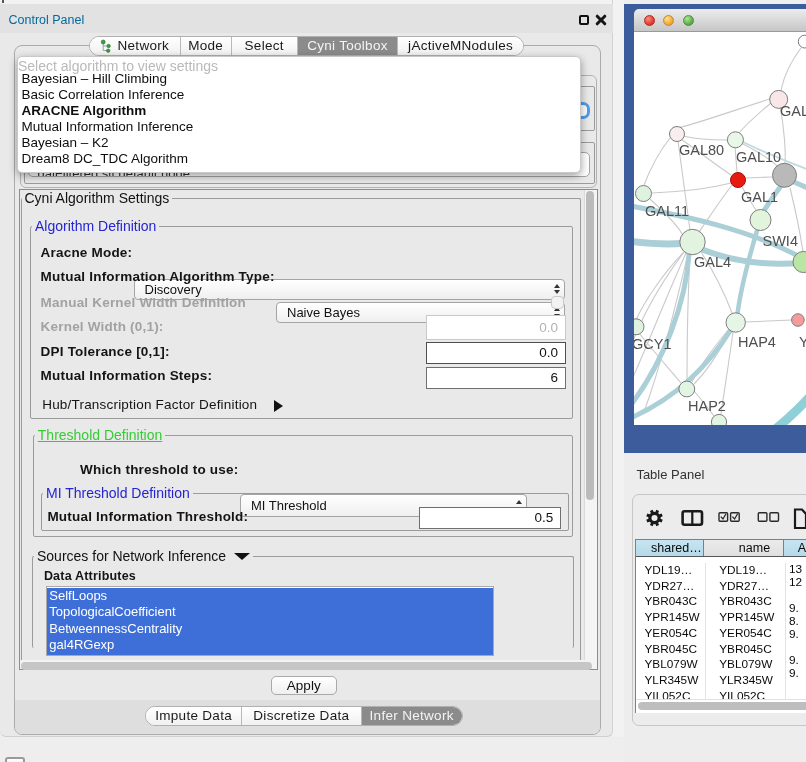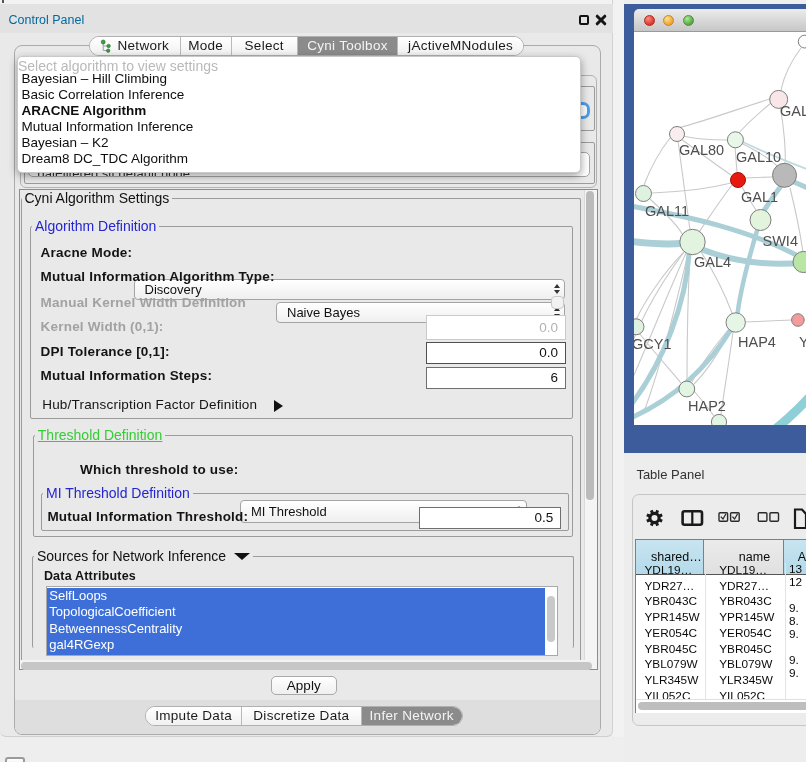--- a/index.html
+++ b/index.html
@@ -118,35 +118,35 @@
     <div class="fld" style="left:405.5px; top:152px; width:140.5px; height:21.6px; border:1.5px solid #4F4F4F;">0.0</div>
     <div class="lbl" style="left:20.6px; top:179.3px;">Mutual Information Steps:</div>
     <div class="fld" style="left:405.5px; top:177px; width:140.5px; height:21.7px; border:1.5px solid #6F6F6F;">6</div>
     <div class="lbl plain" style="left:22.2px; top:208.2px;">Hub/Transcription Factor Definition</div>
     <div class="abs" style="left:254px; top:210px; width:0; height:0; border-top:6.5px solid transparent; border-bottom:6.5px solid transparent; border-left:9px solid #111;"></div>
 
     <div class="grp" style="left:12.8px; top:244.7px; width:540.7px; height:102.3px;">
       <span class="gt green">Threshold Definition</span>
     </div>
     <div class="lbl" style="left:60px; top:272.8px;">Which threshold to use:</div>
-    <div class="combo" style="left:220px; top:274px; width:287px; height:22.9px;">MI Threshold<span class="arr">
+    <div class="combo" style="left:220px; top:268px; width:287px; height:22.9px;">MI Threshold<span class="arr">
           <span class="up"></span>
           <span class="dn"></span>
         </span></div>
     <div class="grp" style="left:21px; top:303.1px; width:527.6px; height:37.5px;">
       <span class="gt blue">MI Threshold Definition</span>
     </div>
     <div class="lbl" style="left:27.4px; top:320.3px;">Mutual Information Threshold:</div>
     <div class="fld" style="left:398.6px; top:316.7px; width:142.7px; height:21.9px; border:1.5px solid #6F6F6F;">0.5</div>
 
     <div class="grp" style="left:12px; top:365.7px; width:541.5px; height:92px; border-bottom:none;">
       <span class="gt">Sources for Network Inference <span style="display:inline-block; width:0; height:0; border-left:8.2px solid transparent; border-right:8.2px solid transparent; border-top:7px solid #111; vertical-align:middle; margin-left:4px;"></span></span>
     </div>
     <div class="lbl" style="left:23.9px; top:379.8px; font-size:12.5px;">Data Attributes</div>
-    <div class="abs" style="left:25.8px; top:395.5px; width:512px; height:70px; border:1px solid #A9A9A9; background:#FFF; overflow:hidden;">
+    <div class="abs" style="left:25.8px; top:395.5px; width:448px; height:70px; border:1px solid #A9A9A9; background:#FFF; overflow:hidden;">
       <div style="position:absolute; left:0; top:1.5px; width:498px; height:67px; background:#3E6FD9;"></div>
       <div style="position:absolute; left:2.5px; top:1.5px; line-height:16.4px; font-size:13px; color:#FFF; white-space:nowrap;">SelfLoops<br>TopologicalCoefficient<br>BetweennessCentrality<br>gal4RGexp</div>
       <div style="position:absolute; left:500px; top:9.5px; width:8.5px; height:46px; background:#C9C9C9; border-radius:4px;"></div>
     </div>
   </div>
 
   <div class="sbv" style="left:584px; top:190px; width:13px; height:479px; border-left:1px solid #DADADA;"></div>
   <div class="thumb" style="left:585.5px; top:191px; width:8px; height:309px;"></div>
 
   <div class="abs" style="left:20px; top:659.5px; width:577px; height:9.5px; background:#F3F3F3;"></div>
@@ -280,21 +280,21 @@
     <rect x="86.6" y="4.7" width="8.6" height="8.6" rx="1"></rect>
     <path d="M 76.8,8.6 L 79,11 L 82,5.8" stroke-width="1.3"></path>
     <path d="M 88.4,8.6 L 90.6,11 L 93.6,5.8" stroke-width="1.3"></path>
     <rect x="114.3" y="4.7" width="8.6" height="8.6" rx="1"></rect>
     <rect x="125.9" y="4.7" width="8.6" height="8.6" rx="1"></rect>
   </g>
   <path d="M 151,1.5 L 158,1.5 L 162,6 L 162,20 L 151,20 Z" fill="none" stroke="#1A1A1A" stroke-width="2.2"></path>
 </svg>
 
 <div class="abs" style="left:634.5px; top:538.7px; width:171.5px; height:174.3px; background:#FFF; border-left:1px solid #7F7F7F; overflow:hidden; font-size:11.8px; color:#0A0A0A;">
-  <div style="position:absolute; left:0; top:0; width:100%; height:36px; font-size:12.5px; border-top:1px solid #7F7F7F; border-bottom:1px solid #565656; display:flex;">
+  <div style="position:absolute; left:0; top:0; width:100%; height:18px; font-size:12.5px; border-top:1px solid #7F7F7F; border-bottom:1px solid #565656; display:flex;">
     <div style="width:69.5px; background:linear-gradient(#C8E4F0,#B4DAEA); border-right:1px solid #7F7F7F; display:flex; align-items:center; justify-content:center; padding-left:14px;">shared…</div>
     <div style="width:80px; background:linear-gradient(#EBEBEB,#E0E0E0); border-right:1px solid #7F7F7F; display:flex; align-items:center; justify-content:center; padding-left:22px;">name</div>
     <div style="flex:1; background:linear-gradient(#C8E4F0,#B4DAEA); padding-left:14px; display:flex; align-items:center;">A</div>
   </div>
   <div style="position:absolute; left:69.5px; top:24.3px; width:1px; height:136px; background:#E3E3E3;"></div>
   <div style="position:absolute; left:149.5px; top:24.3px; width:1px; height:136px; background:#E3E3E3;"></div>
   <div style="position:absolute; left:9px; top:24.3px; line-height:15.7px; white-space:pre;">YDL19…
 YDR27…
 YBR043C
 YPR145W

